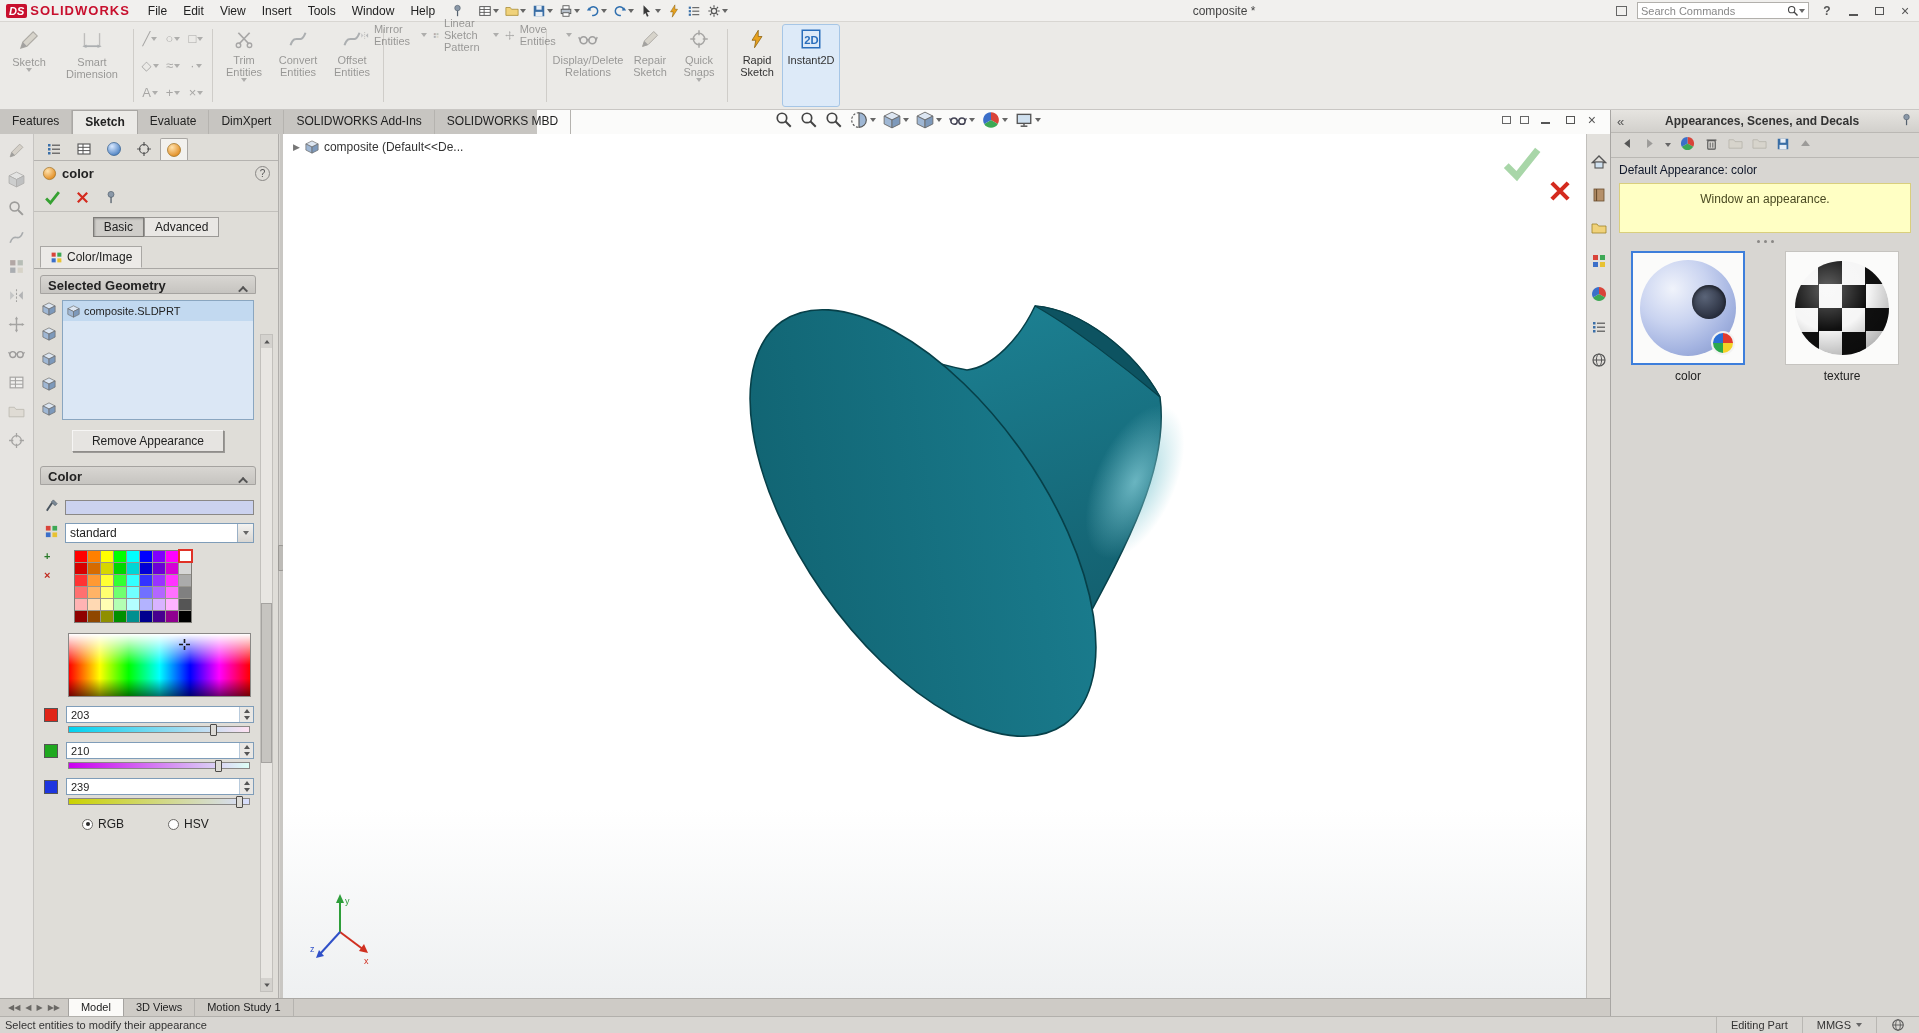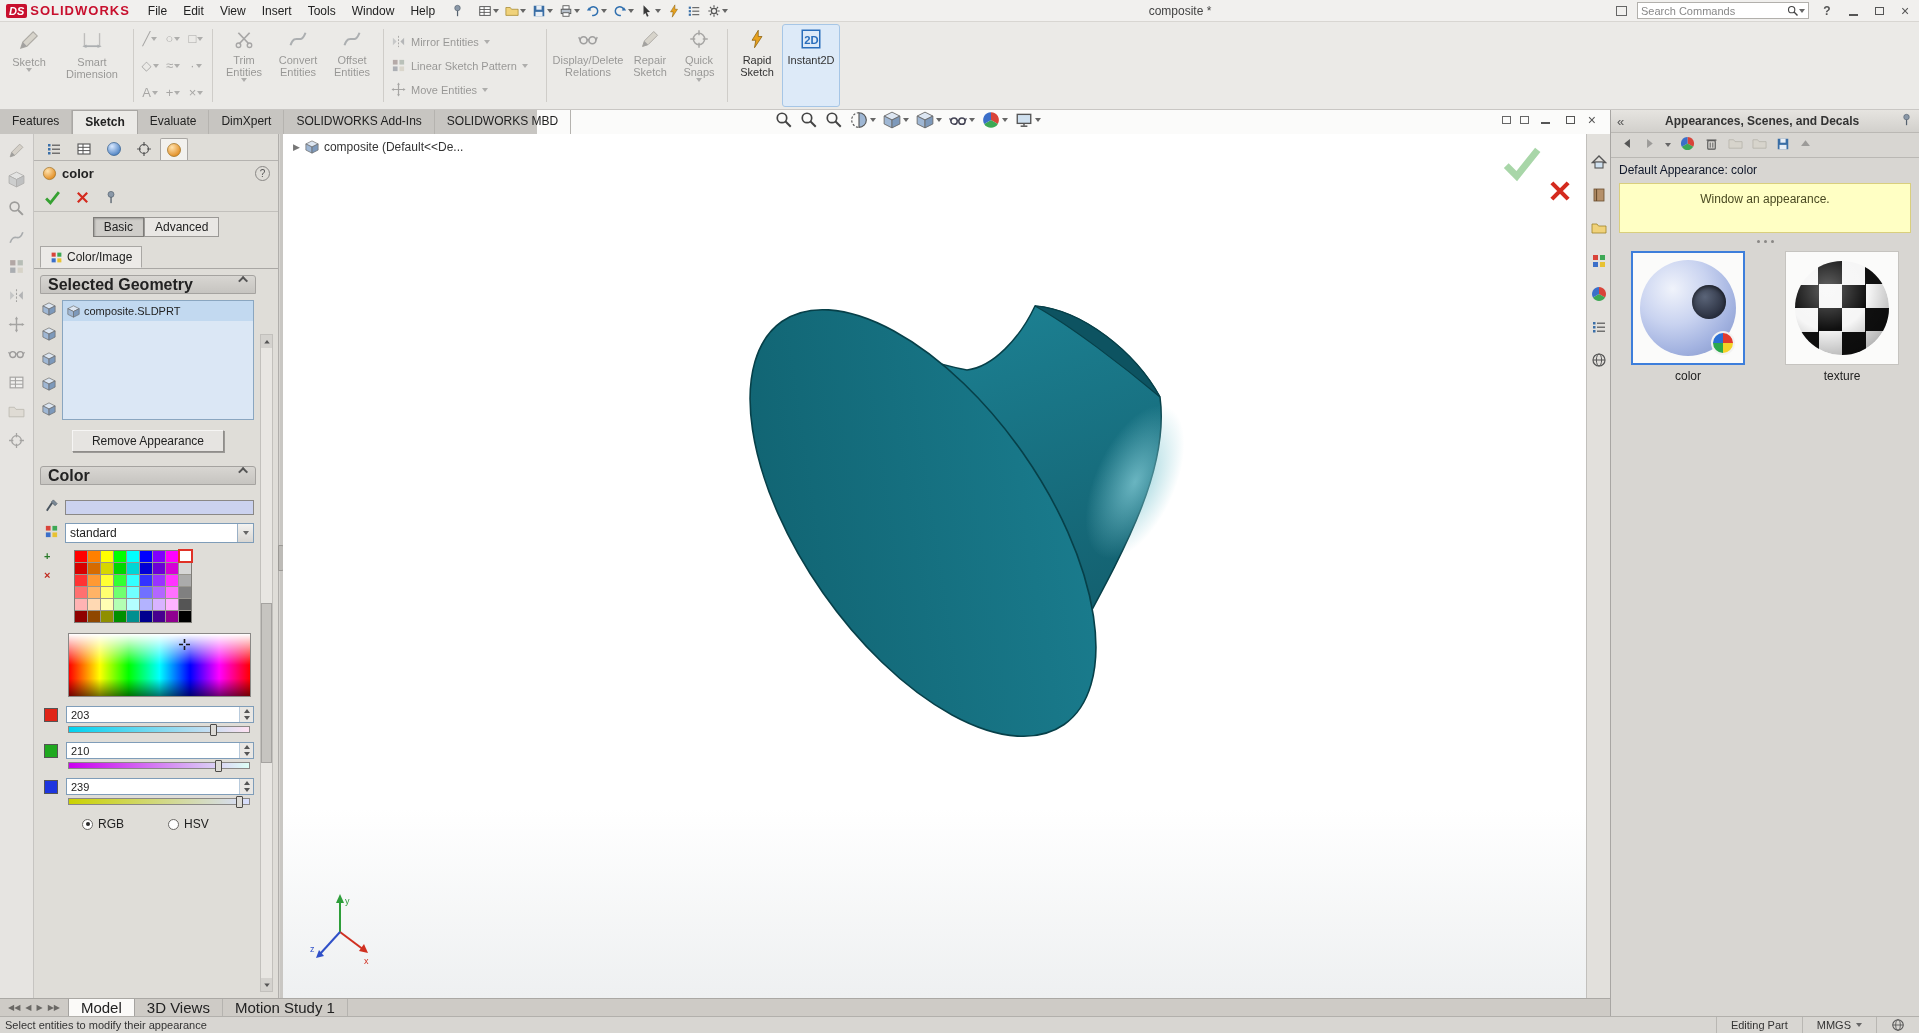--- a/index.html
+++ b/index.html
@@ -13,42 +13,42 @@
   .logo { display:flex; align-items:center; gap:3px; padding:0 10px 0 6px; }
   .logo-ds { background:#c8102e; color:#fff; font-weight:bold; font-style:italic; font-size:11px;
              padding:1px 3px; border-radius:2px; }
   .logo-tx { color:#c8102e; font-weight:bold; font-size:13px; letter-spacing:1px; }
   .menubar { display:flex; }
   .menu-item { padding:2px 8px; cursor:default; }
   .qa { display:flex; align-items:center; gap:6px; margin-left:14px; }
   .qa .qi { display:flex; align-items:center; gap:1px; }
   .caret { display:inline-block; width:0; height:0; border-left:3.5px solid transparent;
            border-right:3.5px solid transparent; border-top:4px solid #666; }
-  .win-title { position:absolute; left:1180px; transform:translateX(-50%); color:#444; }
+  .win-title { position:absolute; left:1224px; transform:translateX(-50%); color:#444; }
   .tb-right { position:absolute; right:6px; top:2px; display:flex; align-items:center; gap:10px; }
   .searchbox { display:flex; align-items:center; background:#fff; border:1px solid #b2b0ac;
                width:172px; height:17px; padding:0 3px; }
   .searchbox input { border:0; outline:0; flex:1; font-size:11px; color:#888; background:transparent; width:110px; }
   .wbtn { display:flex; align-items:center; justify-content:center; width:16px; height:16px; color:#555; }
   .w-min i { display:block; width:9px; border-bottom:2px solid #555; margin-top:8px; }
   .w-max i { display:block; width:9px; height:8px; border:1.5px solid #555; }
   .w-close { font-size:14px; line-height:14px; }
 
   
   .ribbon { position:absolute; left:0; top:22px; width:1919px; height:88px; background:#ebeae7;
             border-bottom:1px solid #c9c7c4; display:flex; align-items:stretch; padding:3px 4px; gap:2px; }
   .vsep { width:1px; background:#cfcdc9; margin:4px 3px; }
   .rbtn { display:flex; flex-direction:column; align-items:center; justify-content:flex-start;
           padding:4px 2px 2px; font-size:11px; line-height:12px; text-align:center; color:#333; border-radius:2px; }
   .rbtn .ric { margin-bottom:3px; }
   .rbtn.on { background:#ddeaf8; outline:1px solid #a6c6e6; }
   .dis { opacity:.45; filter:grayscale(85%); }
   .minigrid { display:grid; grid-template-columns:repeat(3,22px); grid-auto-rows:26px; align-content:center; gap:1px; }
   .mini { display:flex; align-items:center; justify-content:center; gap:1px; color:#555; font-size:13px; }
-  .listcol { display:flex; flex-direction:column; justify-content:center; gap:4px; width:152px; }
+  .listcol { display:flex; flex-direction:row; justify-content:center; gap:4px; width:152px; }
   .rrow { display:flex; align-items:center; gap:5px; font-size:11px; color:#333; height:20px; padding-left:2px; }
 
   
   .cmdtabs { position:absolute; left:0; top:110px; width:1610px; height:24px; background:#c7c5c1; }
   .cmdtabs-white { position:absolute; left:537px; top:0; right:0; height:24px; background:#fbfbfa; }
   .ctabs { position:absolute; left:0; top:0; height:24px; display:flex; }
   .ctab { padding:0 12px; line-height:23px; color:#222; border-right:1px solid #b5b3af; cursor:default; }
   .ctab.active { background:#ebeae7; border:1px solid #a9a7a4; border-bottom:none; font-weight:bold; }
   .hud { position:absolute; left:775px; top:1px; display:flex; align-items:center; gap:7px; }
   .hud .hic { display:flex; align-items:center; gap:2px; }
@@ -86,22 +86,22 @@
                 border-bottom:1px solid #c2c0bc; }
   .pm-modes { height:30px; display:flex; align-items:center; justify-content:center; gap:0; }
   .mode-btn { padding:2px 10px; border:1px solid #9b9996; background:#e9e7e4; font-size:12px; }
   .mode-btn.active { background:#cfcdc9; border:1px solid #7e7c79; box-shadow:inset 1px 1px 2px rgba(0,0,0,.25); }
   .pm-citab-row { height:27px; border-bottom:1px solid #a9a7a4; padding:4px 0 0 6px; }
   .ci-tab { display:inline-flex; align-items:center; gap:4px; padding:3px 9px; background:#eceae7;
             border:1px solid #a9a7a4; border-bottom:1px solid #eceae7; margin-bottom:-1px; font-size:12px; }
   .pm-scroll { padding:6px 22px 0 6px; }
   .group { margin-bottom:10px; }
   .group-header { height:19px; background:linear-gradient(#d8d6d2,#c6c4c0); border:1px solid #a5a3a0;
-                  border-radius:3px 3px 0 0; display:flex; align-items:flex-start; padding:0 7px;
-                  font-weight:bold; font-size:16px; }
+                  border-radius:3px 3px 0 0; display:flex; align-items:flex-end; padding:0 7px;
+                  font-weight:bold; font-size:13px; }
   .chev { margin-left:auto; width:7px; height:7px; border-left:2px solid #555; border-top:2px solid #555;
           transform:rotate(45deg) translateY(2px); }
   .group-body { padding:6px 2px 2px; }
   .selgeo { display:flex; gap:6px; }
   .filter-col { display:flex; flex-direction:column; gap:8px; padding-top:2px; }
   .sel-list { flex:1; height:120px; background:#dbe7f5; border:1px solid #8aa6c0; overflow:hidden; }
   .sel-item { display:flex; align-items:center; gap:4px; height:20px; padding:0 4px; font-size:11px; }
   .sel-item.selected { background:#c2d9f0; }
   .win-btn { display:block; margin:10px auto 2px; width:152px; height:22px; background:#e6e4e1;
              border:1px solid #8f8d8a; border-top-color:#f6f5f4; border-left-color:#f6f5f4;
@@ -184,21 +184,21 @@
   .sphere-tex { width:94px; height:94px; border-radius:50%; position:relative; overflow:hidden;
      background:conic-gradient(#101010 0 90deg,#f6f6f6 90deg 180deg,#101010 180deg 270deg,#f6f6f6 270deg);
      background-size:47px 47px; }
   .sphere-tex::after { content:""; position:absolute; inset:0; border-radius:50%;
      background:radial-gradient(circle at 35% 30%, rgba(255,255,255,.35), rgba(0,0,0,0) 45%, rgba(0,0,0,.4) 96%); }
 
   
   .bottom-tabs { position:absolute; left:0; top:998px; width:1610px; height:18px; background:#cecbc6;
                  border-top:1px solid #aaa8a4; display:flex; align-items:stretch; }
   .bt-nav { display:flex; align-items:center; gap:5px; padding:0 8px; color:#6a6865; font-size:8px; }
-  .btab { padding:0 12px; line-height:17px; font-size:15px; color:#222; border-right:1px solid #b5b3af; }
+  .btab { padding:0 12px; line-height:17px; font-size:11px; color:#222; border-right:1px solid #b5b3af; }
   .btab.active { background:#fbfaf8; border-right:1px solid #a5a3a0; border-left:1px solid #a5a3a0; }
   .statusbar { position:absolute; left:0; top:1016px; width:1919px; height:17px; background:#d8d6d2;
                border-top:1px solid #b2b0ac; display:flex; align-items:center; font-size:11px; color:#333; }
   .sb-msg { padding-left:5px; flex:1; }
   .sb-seg { padding:0 14px; border-left:1px solid #b9b7b3; height:100%; display:flex; align-items:center; gap:5px; }
 
   .icn { display:inline-flex; }
 </style>
 </head>
 <body>

